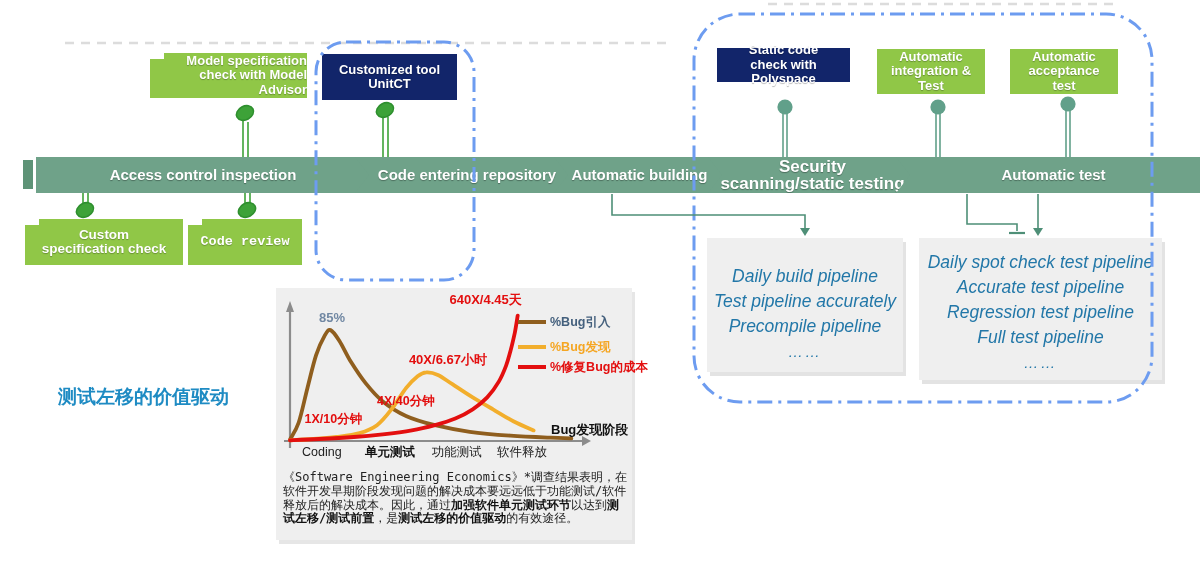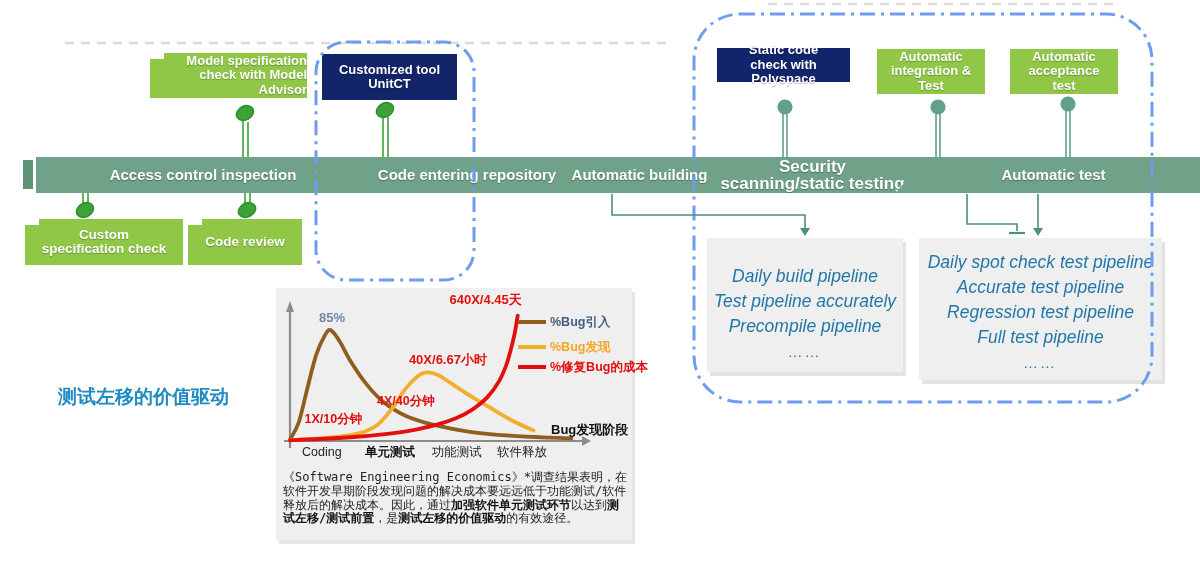--- a/index.html
+++ b/index.html
@@ -69,21 +69,21 @@
     <span>Advisor</span>
   </div>
   <div class="cbox navy" style="left:322px;top:54px;width:135px;height:46px;">
     <span>Customized tool</span>
     <span>UnitCT</span>
   </div>
   <div class="cbox green snip" style="left:25px;top:219px;width:158px;height:46px;font-size:13.5px;">
     <span>Custom</span>
     <span>specification check</span>
   </div>
-  <div class="cbox green snip" style="left:188px;top:219px;width:114px;height:46px;font-size:13.5px;">
+  <div class="cbox green snip" style="left:188px;top:219px;width:114px;height:46px;font-size:13.5px;font-family:Liberation Mono, monospace;">
     <span>Code review</span>
   </div>
   <div class="cbox navy" style="left:717px;top:48px;width:133px;height:34px;">
     <span>Static code</span>
     <span>check with</span>
     <span>Polyspace</span>
   </div>
   <div class="cbox green" style="left:877px;top:49px;width:108px;height:45px;">
     <span>Automatic</span>
     <span>integration &amp;</span>

